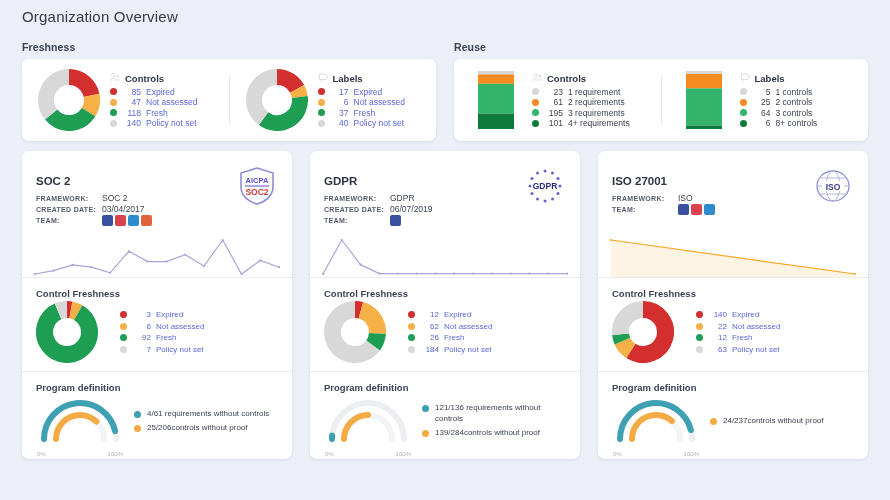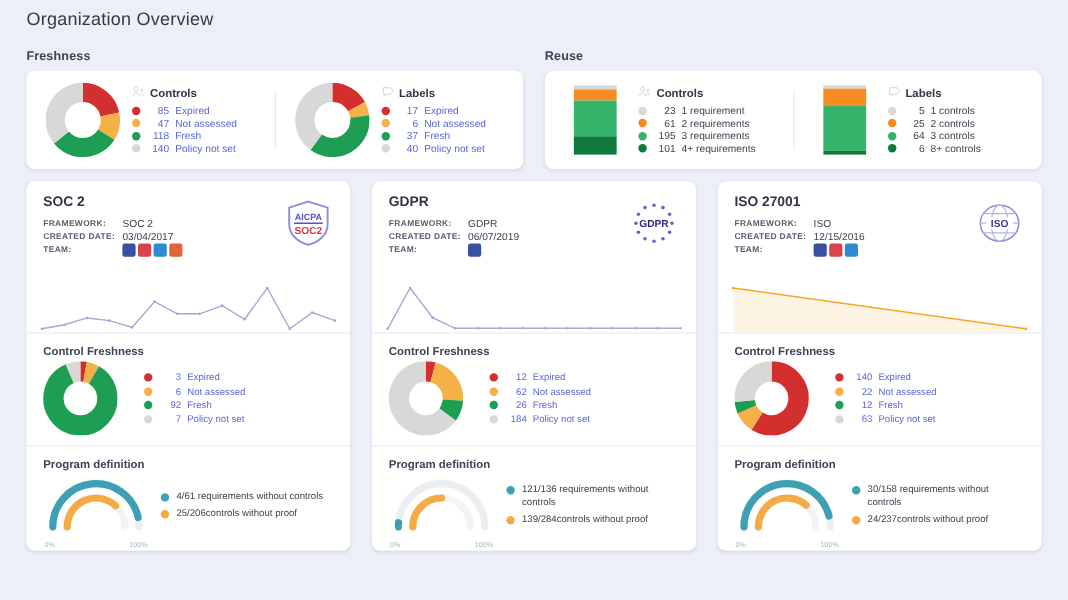--- a/index.html
+++ b/index.html
@@ -48,21 +48,21 @@
     font-size: 8.5px; line-height: 10.5px; color: #5a67d8; white-space: nowrap;
   }
   .legend-row.dark { color: #3d4350; }
   .dot { width: 7px; height: 7px; border-radius: 50%; flex: 0 0 7px; }
   .lg-val { min-width: 19px; text-align: right; }
 
   
   .programs-row { display: flex; gap: 18px; margin-top: 10px; }
   .prog-card { flex: 1; overflow: hidden; display: flex; flex-direction: column; }
 
-  .prog-head { padding: 12px 14px 0 14px; position: relative; height: 82px; }
+  .prog-head { padding: 24px 14px 0 14px; position: relative; height: 82px; }
   .prog-name { font-size: 11.5px; font-weight: 700; color: #2f3545; margin-bottom: 6px; }
   .meta-row { display: flex; font-size: 7px; line-height: 11px; letter-spacing: .3px; }
   .meta-k { width: 66px; color: #565d6e; font-weight: 700; text-transform: uppercase; }
   .meta-v { color: #3d4350; font-size: 8.5px; font-weight: 400; letter-spacing: 0; }
   .team-row { display: flex; align-items: center; }
   .avatars { display: flex; gap: 2px; align-items: center; }
   .avatar { width: 11px; height: 11px; border-radius: 2px; }
   .badge { position: absolute; right: 14px; top: 14px; width: 42px; height: 42px; }
 
   .spark { height: 44px; padding: 0 10px; }
@@ -483,24 +483,20 @@
             </div>
           </div>
         </div>
         <div class="card prog-card">
           <div class="prog-head">
             <div class="prog-name">ISO 27001</div>
             <div class="meta-row">
               <span class="meta-k">FRAMEWORK:</span>
               <span class="meta-v">ISO</span>
             </div>
-            <div class="meta-row">
-              <span class="meta-k">CREATED DATE:</span>
-              <span class="meta-v">12/15/2016</span>
-            </div>
             <div class="meta-row team-row">
               <span class="meta-k">TEAM:</span>
               <span class="avatars">
                 <span class="avatar" style="background:#3b4fa0"></span>
                 <span class="avatar" style="background:#d9434e"></span>
                 <span class="avatar" style="background:#2e8bd0"></span>
               </span>
             </div>
             <div class="badge"><svg width="42" height="42" viewBox="0 0 42 42">
                 <ellipse cx="21" cy="21" rx="16" ry="15" fill="#fff" stroke="#8d8fd6" stroke-width="1.3"></ellipse>
@@ -560,24 +556,20 @@
                   <path d="M 8 44.00000000000001 A 36 36 0 0 1 80 43.99999999999999" fill="none" stroke="#eceef2" stroke-width="6" stroke-linecap="round"></path>
                   <path d="M 20 44 A 24 24 0 0 1 68 43.99999999999999" fill="none" stroke="#f3f4f7" stroke-width="6" stroke-linecap="round"></path>
                   <path d="M 8 44.00000000000001 A 36 36 0 0 1 78.8689938006307 35.04716406206521" fill="none" stroke="#3da0b3" stroke-width="6" stroke-linecap="round"></path>
                   <path d="M 20 44 A 24 24 0 0 1 59.871484767767626 25.99733432886896" fill="none" stroke="#f5ab45" stroke-width="6" stroke-linecap="round"></path>
                 </svg><div style="display: flex; justify-content: space-between; font-size: 6px; color: rgb(174, 179, 192); margin-top: -4px; padding: 0px 1px;">
                   <span>0%</span>
                   <span>100%</span>
                 </div></div>
               <div class="panel-legend">
                 <div class="gl-row">
-                  <span class="dot" style="background: rgb(61, 160, 179);"></span>
-                  <span>30/158 requirements without controls</span>
-                </div>
-                <div class="gl-row">
                   <span class="dot" style="background: rgb(245, 171, 69);"></span>
                   <span>24/237controls without proof</span>
                 </div>
               </div>
             </div>
           </div>
         </div>
       </div>
   </div>
 

